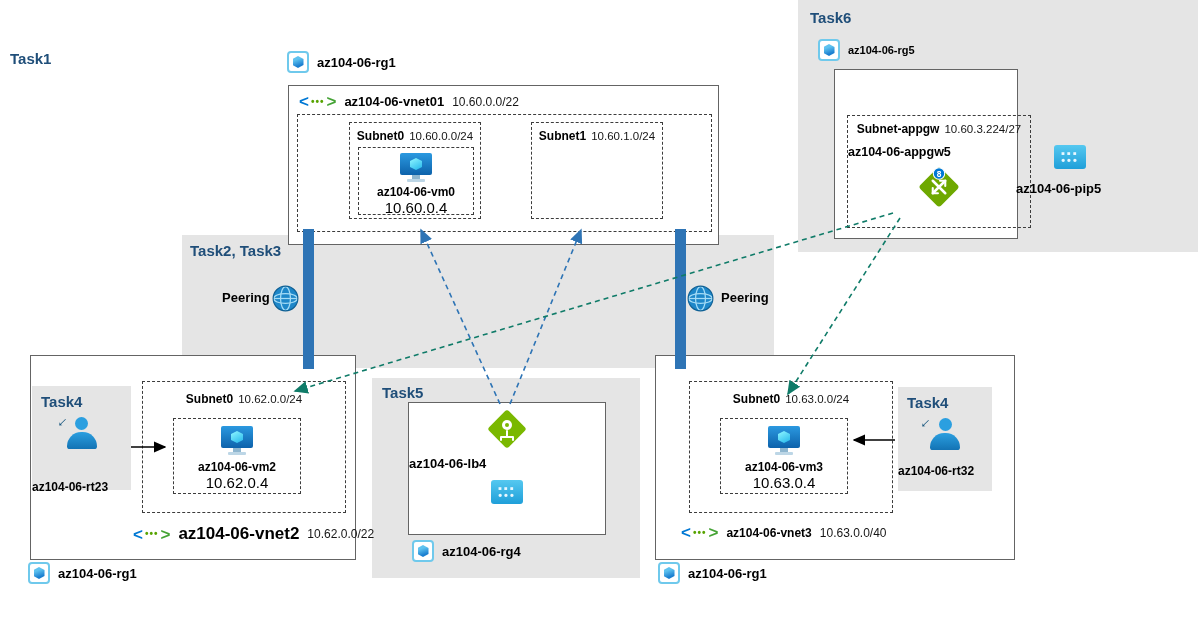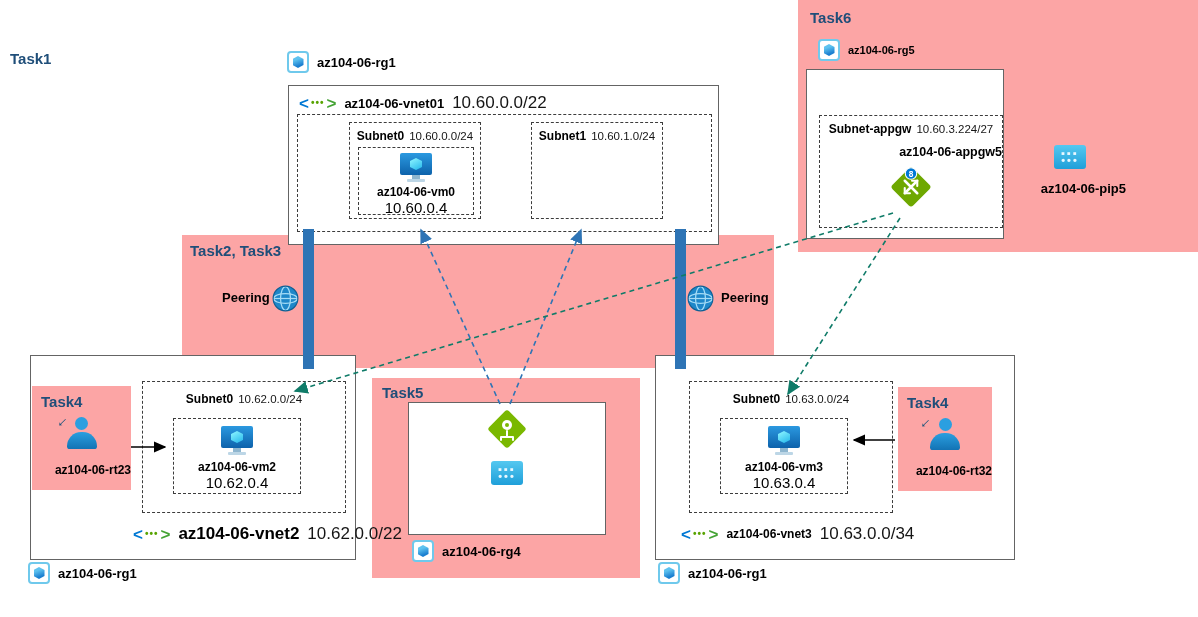--- a/index.html
+++ b/index.html
@@ -1,29 +1,29 @@
 <!DOCTYPE html>
 <html><head>
 <meta charset="utf-8">
 <style>
   *{margin:0;padding:0;box-sizing:border-box}
   html,body{background:#fff}
   body{font-family:"Liberation Sans",sans-serif;color:#000}
   .canvas{position:relative;width:1198px;height:617px;background:#fff;overflow:hidden}
   .abs{position:absolute}
-  .graybox{background:#fca5a5}
+  .graybox{background:#e5e5e5}
   .whitebox{background:#fff;border:1px solid #646464}
   .dashedbox{border:1px dashed #3c3c3c}
   .task-label{font-size:15px;font-weight:bold;color:#1f4e79}
   .name{font-weight:bold;font-size:12.5px;white-space:nowrap}
-  .cidr{font-size:17px;color:#151515;white-space:nowrap}
+  .cidr{font-size:12px;color:#151515;white-space:nowrap}
   .row{display:flex;align-items:center;gap:8px}
   .bar{position:absolute;width:11px;background:#2e74b5;z-index:6}
   .peer-text{font-size:13px;font-weight:bold;color:#000}
-  .centered{text-align:right}
+  .centered{text-align:left}
   
   .subnet-label{display:flex;justify-content:center;align-items:baseline;gap:5px;margin-top:6px}
   .subnet-label .name{font-size:12px}
   .subnet-label .cidr{font-size:11.5px}
   .vm-card{display:flex;flex-direction:column;align-items:center;padding-top:5px}
   .vm-name{font-size:12px;font-weight:bold;margin-top:3px;white-space:nowrap}
   .vm-ip{font-size:15px;white-space:nowrap}
   
   .vm-icon{width:34px;height:31px}
   .vm-screen{width:32px;height:22px;margin:0 auto;border-radius:2px;background:linear-gradient(180deg,#2b99e0,#0d62ab);position:relative}
@@ -131,21 +131,21 @@
       </div>
     </div>
   </div>
 
   <div class="abs row z4" style="left:818px;top:39px">
     <span class="rg-icon">
         <span class="rg-cube"></span>
       </span>
     <span class="name" style="font-size:11px">az104-06-rg5</span>
   </div>
-  <div class="abs whitebox z3" style="left:806px;top:69px;width:198px;height:170px">
+  <div class="abs whitebox z3" style="left:834px;top:69px;width:184px;height:170px">
     <div class="abs dashedbox" style="left:12px;top:45px;width:184px;height:113px">
       <div class="subnet-label">
         <span class="name">Subnet-appgw</span>
         <span class="cidr">10.60.3.224/27</span>
       </div>
       <div class="centered" style="margin-top:6px">
         <span class="name">az104-06-appgw5</span>
       </div>
       <div style="display:flex;justify-content:center;margin-top:2px">
         <svg width="50" height="50" viewBox="0 0 48 48">
@@ -169,21 +169,21 @@
   </div>
 
   <div class="abs whitebox z3" style="left:30px;top:355px;width:326px;height:205px">
     <div class="abs graybox" style="left:1px;top:30px;width:99px;height:104px">
       <div class="task-label" style="margin:7px 0 0 9px">Task4</div>
       <div class="person-icon" style="margin:7px auto 0">
         <div class="p-head"></div>
           <div class="p-body"></div>
           <span class="p-arrow">→</span>
       </div>
-      <div class="centered" style="margin-top:5px">
+      <div class="centered" style="margin-top:22px">
         <span class="name" style="font-size:12px">az104-06-rt23</span>
       </div>
     </div>
 
     <div class="abs dashedbox" style="left:111px;top:25px;width:204px;height:132px">
       <div class="subnet-label" style="margin-top:10px">
         <span class="name">Subnet0</span>
         <span class="cidr">10.62.0.0/24</span>
       </div>
       <div class="abs dashedbox vm-card" style="left:30px;top:36px;width:128px;height:76px;padding-top:7px">
@@ -218,20 +218,23 @@
 
   <div class="abs whitebox z3" style="left:408px;top:402px;width:198px;height:133px">
     <div style="display:flex;justify-content:center;margin-top:2px">
       <svg width="48" height="48" viewBox="0 0 48 48">
         <rect x="10" y="10" width="28" height="28" rx="3" transform="rotate(45 24 24)" fill="#7ab800"></rect>
         <circle cx="24" cy="20" r="5" fill="#fff"></circle>
         <circle cx="24" cy="20" r="2" fill="#7ab800"></circle>
         <path d="M24 26 v6 M18 32 h12 M18 32 v3 M30 32 v3" stroke="#fff" stroke-width="2" stroke-linecap="round" fill="none"></path>
       </svg>
     </div>
+    <div class="centered" style="margin-top:1px">
+      <span class="name" style="font-size:13px">az104-06-lb4</span>
+    </div>
     <div style="display:flex;justify-content:center;margin-top:8px">
       <div class="pip-icon">
           <div class="pip-dots">▪▪▪</div>
           <div class="pip-dots">•••</div>
         </div>
     </div>
   </div>
   <div class="abs row z4" style="left:412px;top:540px">
     <span class="rg-icon">
         <span class="rg-cube"></span>
@@ -270,21 +273,21 @@
       </div>
     </div>
 
     <div class="row" style="position:absolute;left:25px;top:168px">
       <span class="vnet-icon">
           <span class="br">&lt;</span>
           <span class="dots">•••</span>
           <span class="br2">&gt;</span>
         </span>
       <span class="name" style="font-size:12px">az104-06-vnet3</span>
-      <span class="cidr">10.63.0.0/34</span>
+      <span class="cidr">10.63.0.0/40</span>
     </div>
   </div>
   <div class="abs row z4" style="left:658px;top:562px">
     <span class="rg-icon">
         <span class="rg-cube"></span>
       </span>
     <span class="name" style="font-size:13px">az104-06-rg1</span>
   </div>
 
   <svg class="overlay" width="1198" height="617">

